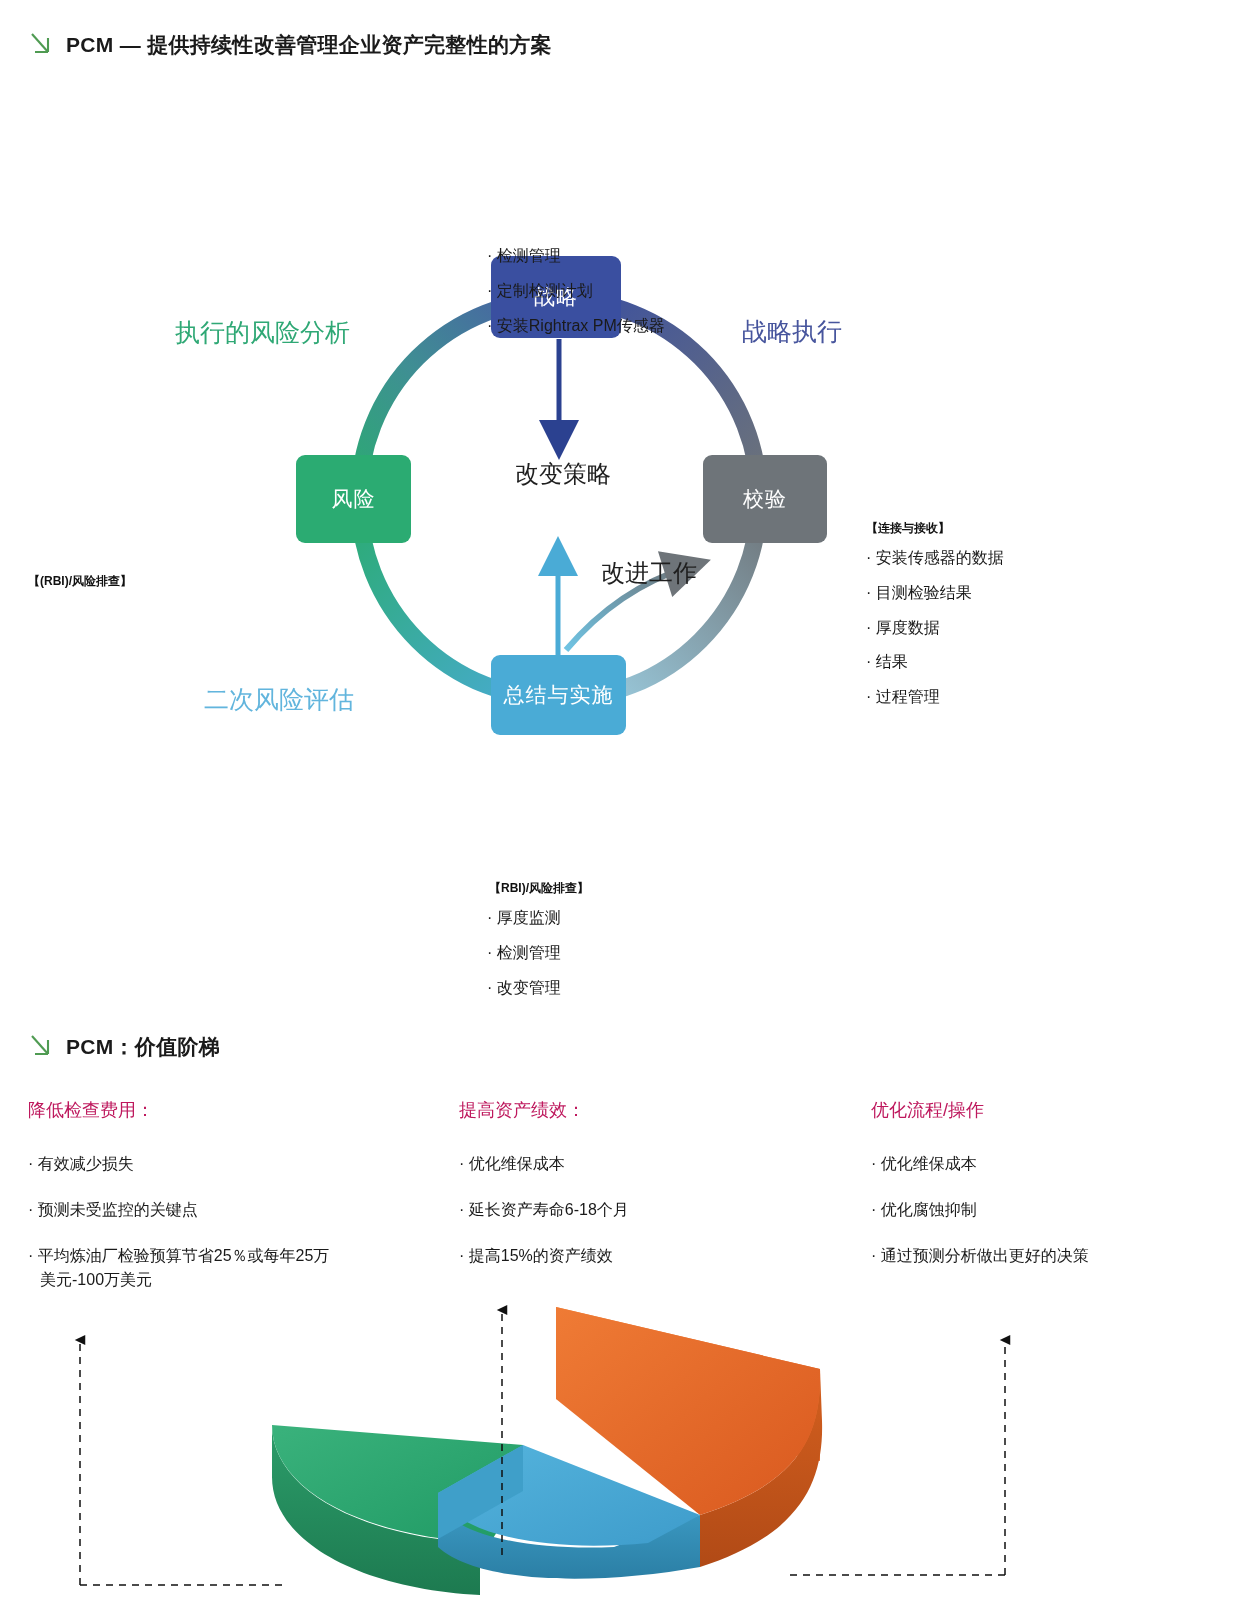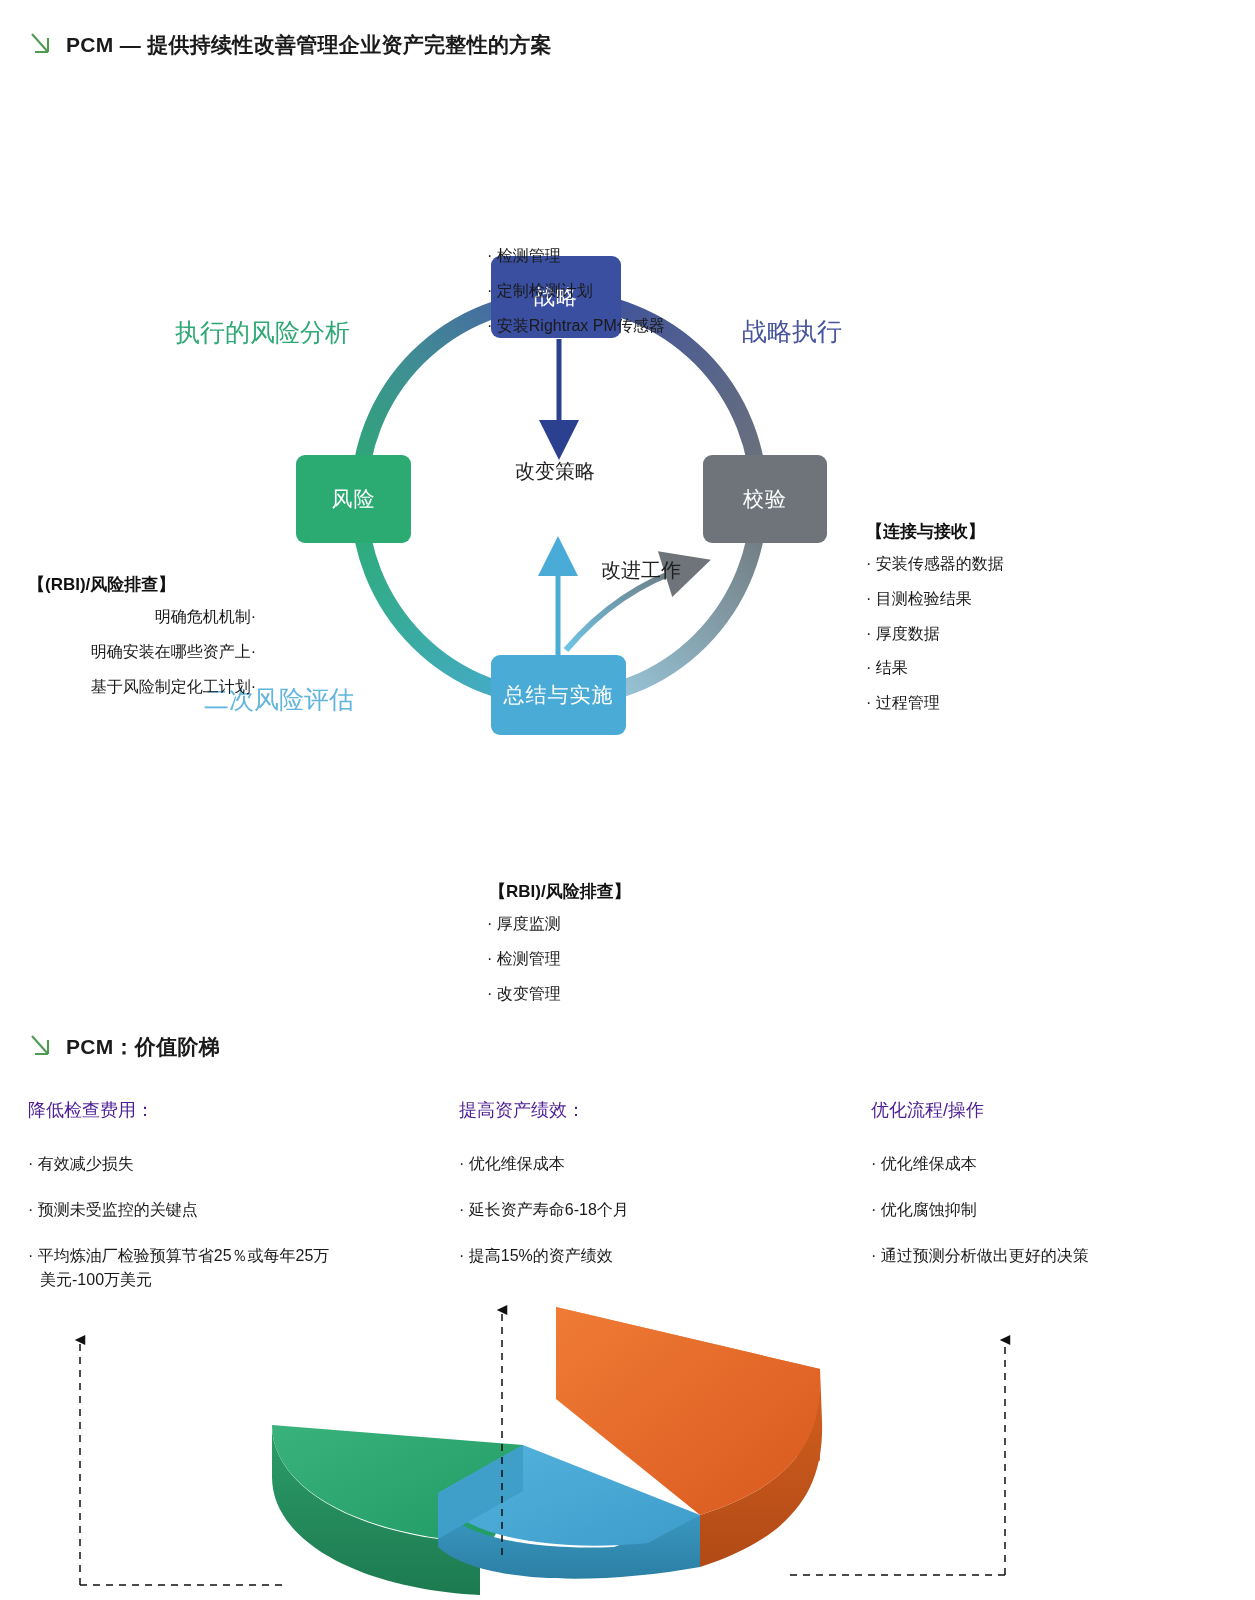--- a/index.html
+++ b/index.html
@@ -46,47 +46,47 @@
   .node-strategy { left: 491px; top: 146px; width: 130px; height: 82px; background: #3a4fa0; }
   .node-risk     { left: 296px; top: 345px; width: 115px; height: 88px; background: #2bab72; }
   .node-verify   { left: 703px; top: 345px; width: 124px; height: 88px; background: #6e7479; align-items: center; }
   .node-summary  { left: 491px; top: 545px; width: 135px; height: 80px; background: #4aabd6; }
 
   .ring-label { position: absolute; font-size: 25px; white-space: nowrap; }
   .lab-left-top   { left: 175px; top: 206px; color: #2fa875; }
   .lab-right-top  { left: 742px; top: 205px; color: #47559d; }
   .lab-left-bottom{ left: 204px; top: 545px; color: #62b5dd; margin-top: 28px; }
 
-  .mid-label { position: absolute; font-size: 20px; color: #1f1f1f; white-space: nowrap; }
+  .mid-label { position: absolute; font-size: 24px; color: #1f1f1f; white-space: nowrap; }
   .lab-change  { left: 515px; top: 348px; }
   .lab-improve { left: 601px; top: 447px; }
 
   
   .ann { position: absolute; }
-  .ann-title { font-size: 17px; font-weight: bold; color: #111; margin-bottom: 13px; white-space: nowrap; }
+  .ann-title { font-size: 12px; font-weight: bold; color: #111; margin-bottom: 13px; white-space: nowrap; }
   .ann li { list-style: none; font-size: 16px; color: #1a1a1a; line-height: 1.05; margin-bottom: 18px; white-space: nowrap; }
   .ann li:last-child { margin-bottom: 0; }
 
   .ann-top    { left: 487px; top: 138px; }
   .ann-left   { left: 28px;  top: 440px; width: 228px; text-align: right; }
   .ann-left .ann-title { text-align: left; margin-top: 23px; }
   .ann-right  { left: 866px; top: 410px; }
   .ann-bottom { left: 487px; top: 770px; }
   .ann-bottom .ann-title { text-align: center; padding-left: 2px; }
 
   
   .ladder-cols { position: absolute; left: 0; top: 1098px; width: 1255px; height: 190px; }
   .lcol { position: absolute; top: 0; }
   .lcol-0 { left: 28px;  width: 400px; }
   .lcol-1 { left: 459px; width: 390px; }
   .lcol-2 { left: 871px; width: 380px; }
   .lcol h3 {
     font-size: 18px;
     font-weight: normal;
-    color: #4c1d95;
+    color: #be185d;
     margin-bottom: 30px;
     white-space: nowrap;
   }
   .lcol li {
     list-style: none;
     font-size: 16px;
     line-height: 1.55;
     color: #1a1a1a;
     margin-bottom: 21px;
   }
@@ -183,25 +183,20 @@
 
       <ul>
         <li>· 检测管理</li>
         <li>· 定制检测计划</li>
         <li>· 安装Rightrax PM传感器</li>
       </ul>
     </div>
 
     <div class="ann ann-left">
       <div class="ann-title">【(RBI)/风险排查】</div>
-      <ul>
-        <li>明确危机机制·</li>
-        <li>明确安装在哪些资产上·</li>
-        <li>基于风险制定化工计划·</li>
-      </ul>
     </div>
 
     <div class="ann ann-right">
       <div class="ann-title">【连接与接收】</div>
       <ul>
         <li>· 安装传感器的数据</li>
         <li>· 目测检验结果</li>
         <li>· 厚度数据</li>
         <li>· 结果</li>
         <li>· 过程管理</li>

